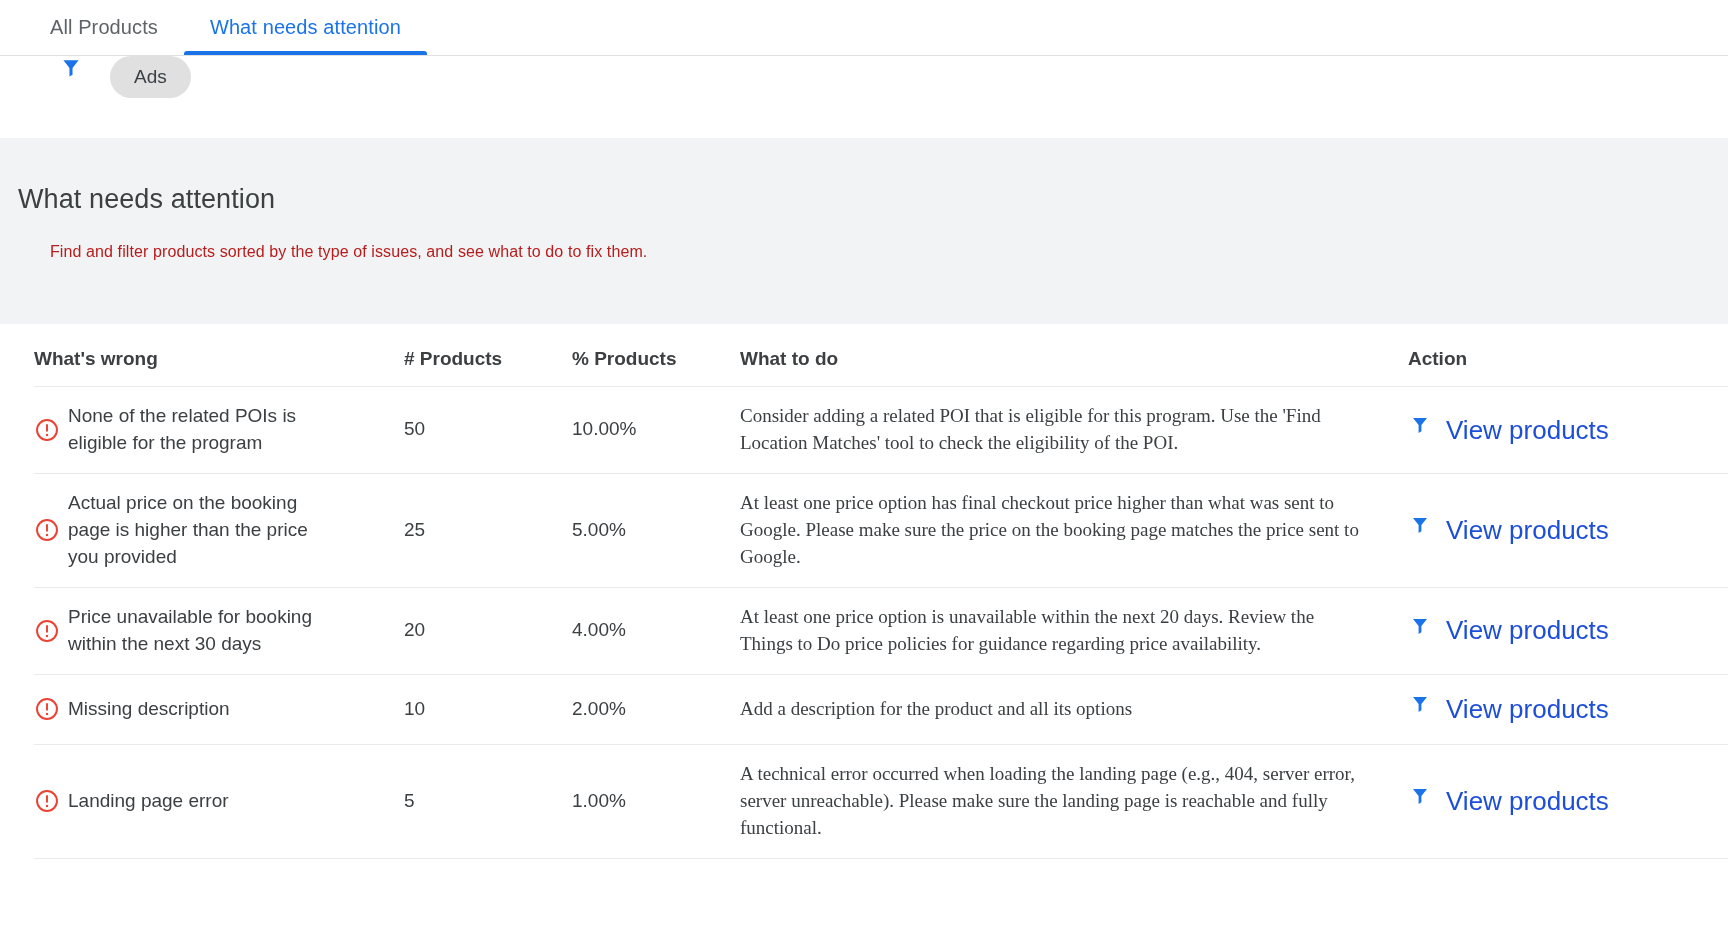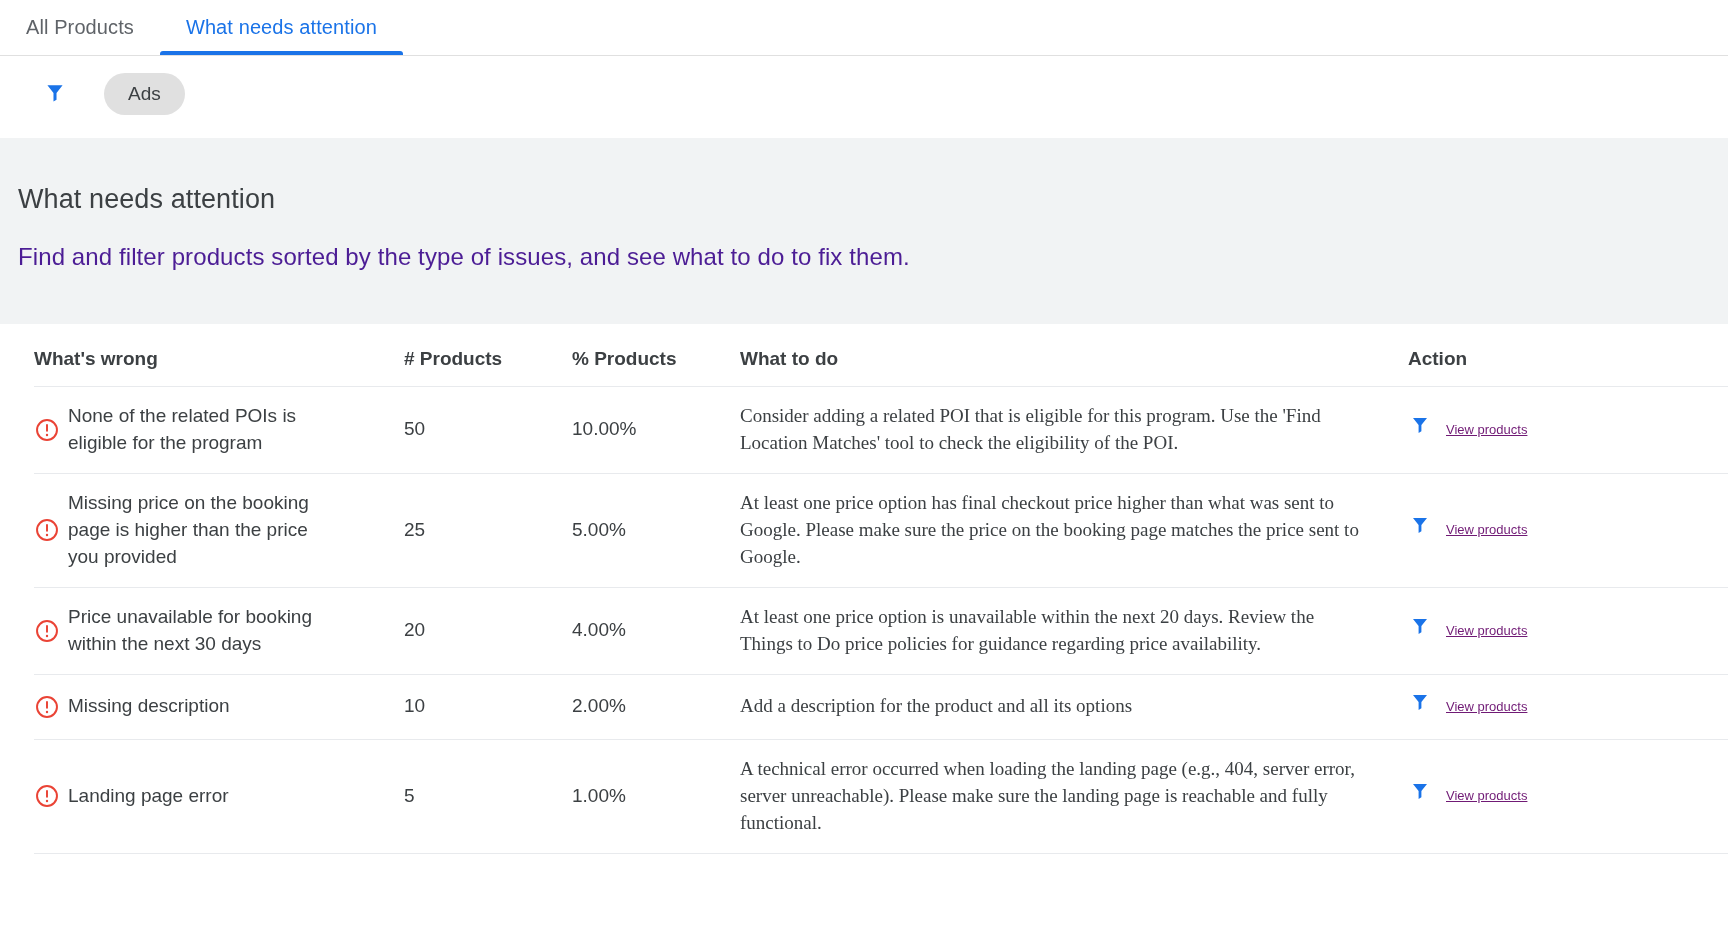--- a/index.html
+++ b/index.html
@@ -19,20 +19,21 @@
     position: relative;
     overflow: hidden;
     background: #fff;
   }
 
   
   .tabs {
     height: 56px;
     display: flex;
     align-items: flex-start;
+    padding-left: 24px;
     border-bottom: 1px solid #e0e0e0;
     position: relative;
   }
   .tab {
     height: 55px;
     display: flex;
     align-items: center;
     padding: 0 26px;
     font-size: 20px;
     color: #5f6368;
@@ -50,23 +51,23 @@
     left: 0; right: 0; bottom: 0;
     height: 4px;
     background: #1a73e8;
     border-radius: 3px 3px 0 0;
   }
 
   
   .chipbar {
     height: 76px;
     display: flex;
-    align-items: center;
     padding-left: 42px;
-    gap: 24px;
+    gap: 14px;
+    margin-left: 16px;
   }
   .filter-icon {
     width: 26px;
     height: 26px;
     display: flex;
     align-items: center;
     justify-content: center;
     margin-right: 12px;
     cursor: pointer;
   }
@@ -95,23 +96,24 @@
     padding: 46px 0 46px 18px;
     height: 186px;
   }
   .banner-title {
     font-size: 27px;
     color: #3c4043;
     margin-bottom: 28px;
     letter-spacing: .1px;
   }
   .banner-sub {
-    font-size: 24px;
-    color: #4c1d95;
+    font-size: 16px;
+    color: #b91c1c;
     letter-spacing: .1px;
+    margin-left: 32px;
   }
 
   
   .table-wrap {
     padding: 0 34px 0 34px;
   }
   table.issues {
     width: 100%;
     border-collapse: collapse;
     table-layout: fixed;
@@ -158,24 +160,23 @@
     padding-right: 18px;
     font-family: Liberation Serif, serif;
   }
   .action-cell {
     display: flex;
     align-items: center;
     gap: 14px;
     cursor: pointer;
   }
   .action-link {
-    color: #701a75;
-    font-size: 13px;
+    color: #1d4ed8;
+    font-size: 26px;
     white-space: nowrap;
-    text-decoration: underline;
   }
   th.th-action { padding-left: 0; }
 </style>
 </head>
 <body>
 
 <div class="page">
 
   <div class="tabs">
     <div class="tab">
@@ -255,21 +256,21 @@
         <tr>
           <td>
             <div class="issue-cell">
               <span class="err-icon">
                 <svg width="26" height="26" viewBox="0 0 24 24" aria-hidden="true">
                   <circle cx="12" cy="12" r="9.2" fill="none" stroke="#ea4335" stroke-width="1.8"></circle>
                   <rect x="11.1" y="6.4" width="1.8" height="7.2" rx=".9" fill="#ea4335"></rect>
                   <circle cx="12" cy="16.6" r="1.1" fill="#ea4335"></circle>
                 </svg>
               </span>
-              <span class="issue-text">Missing price on the booking page is higher than the price you provided</span>
+              <span class="issue-text">Actual price on the booking page is higher than the price you provided</span>
             </div>
           </td>
           <td>25</td>
           <td>5.00%</td>
           <td>
             <div class="todo-text">At least one price option has final checkout price higher than what was sent to Google. Please make sure the price on the booking page matches the price sent to Google.</div>
           </td>
           <td>
             <div class="action-cell">
               <span>

